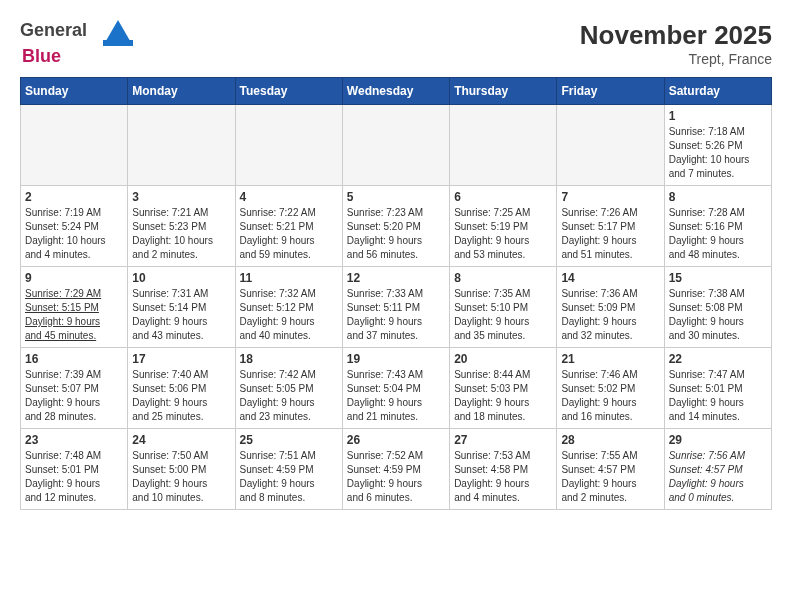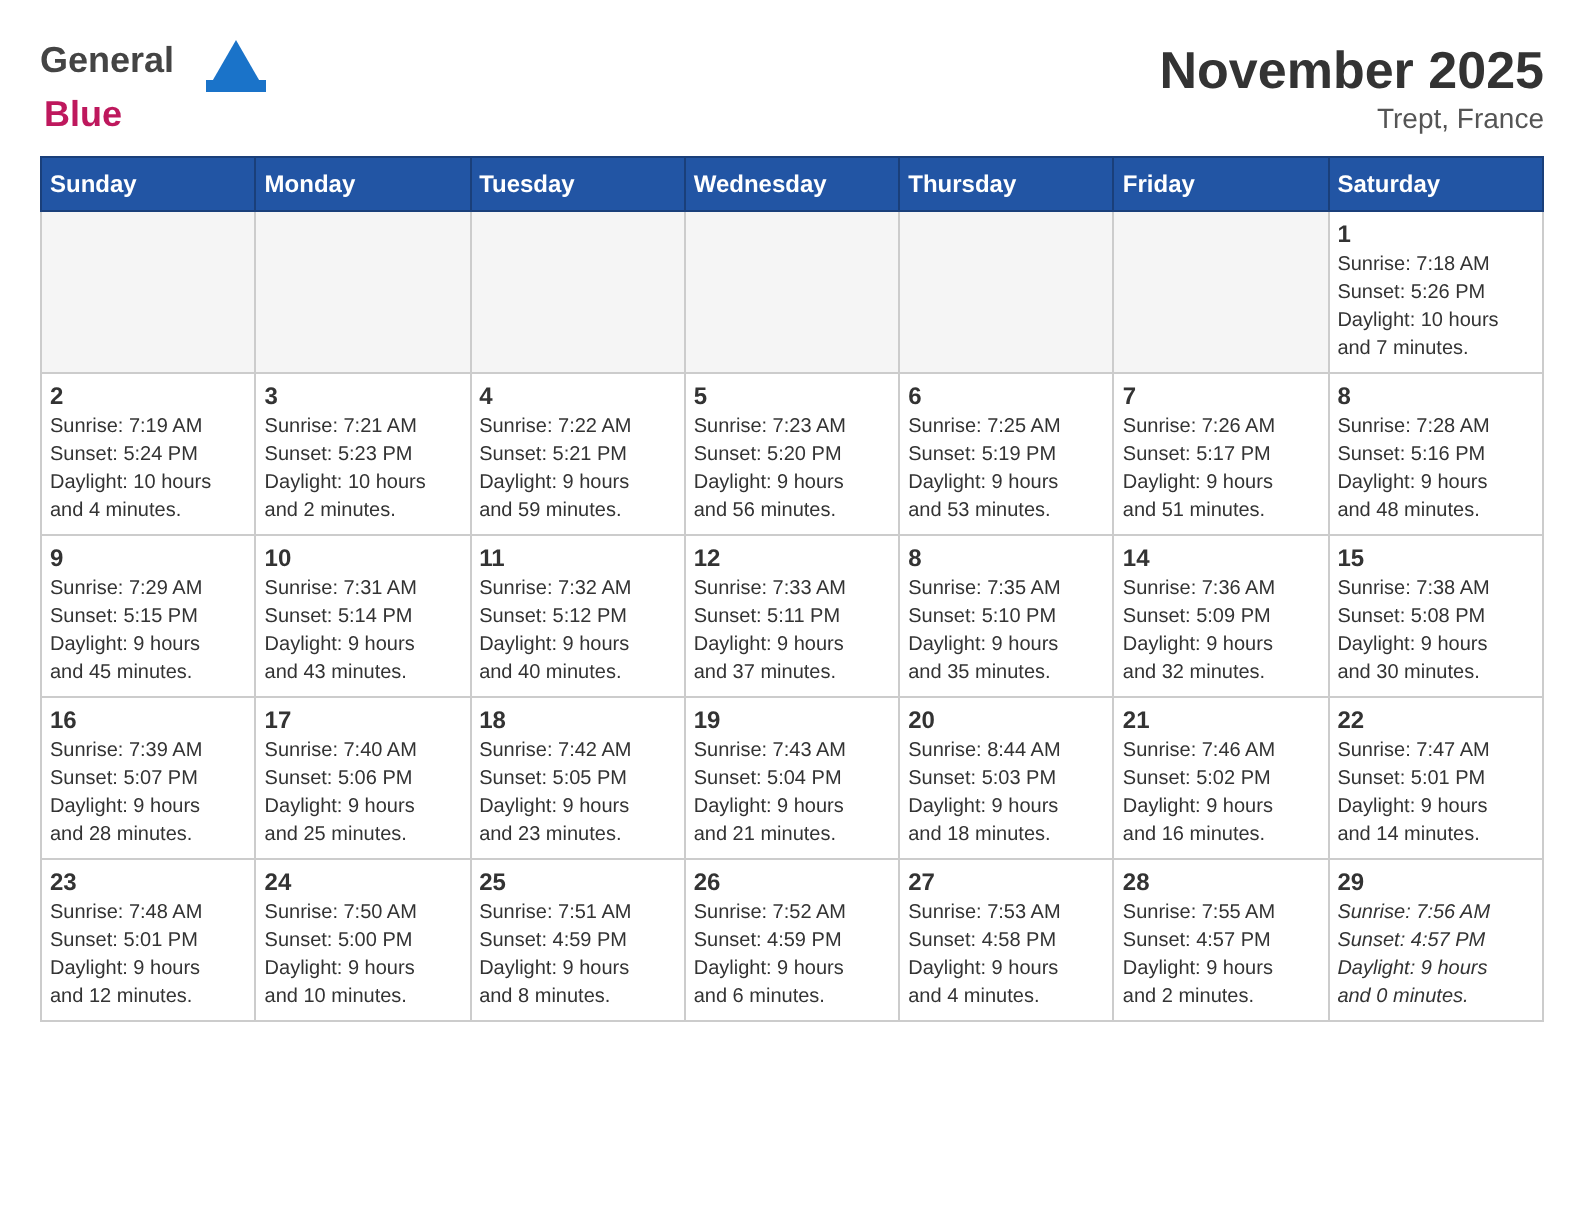--- a/index.html
+++ b/index.html
@@ -169,21 +169,21 @@
           <div class="day-number">8</div>
           <div class="day-info" style="white-space: pre-line;">Sunrise: 7:28 AM
 Sunset: 5:16 PM
 Daylight: 9 hours
 and 48 minutes.</div>
         </td>
       </tr>
       <tr>
         <td>
           <div class="day-number">9</div>
-          <div class="day-info" style="white-space: pre-line;">Sunrise: 7:29 AM
+          <div class="day-info" style="white-space: pre-line; text-decoration: underline;">Sunrise: 7:29 AM
 Sunset: 5:15 PM
 Daylight: 9 hours
 and 45 minutes.</div>
         </td>
         <td>
           <div class="day-number">10</div>
           <div class="day-info" style="white-space: pre-line;">Sunrise: 7:31 AM
 Sunset: 5:14 PM
 Daylight: 9 hours
 and 43 minutes.</div>

